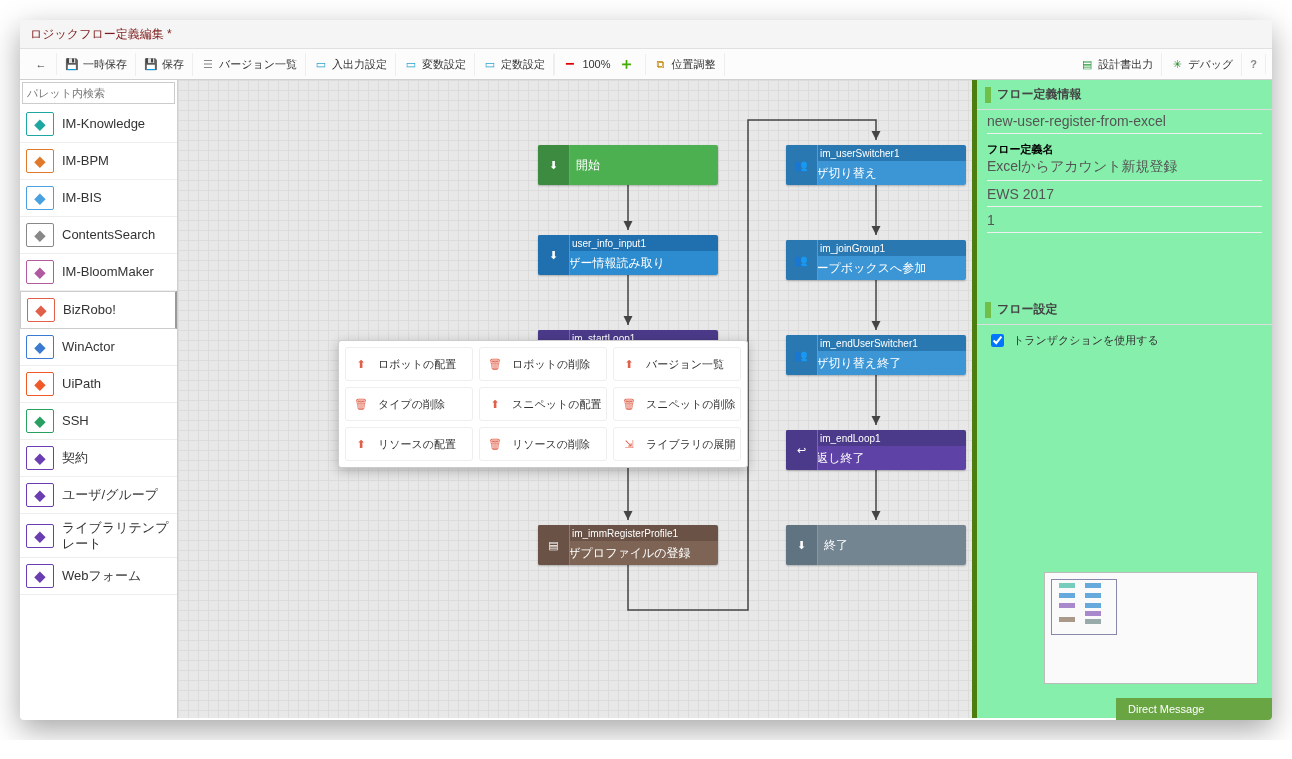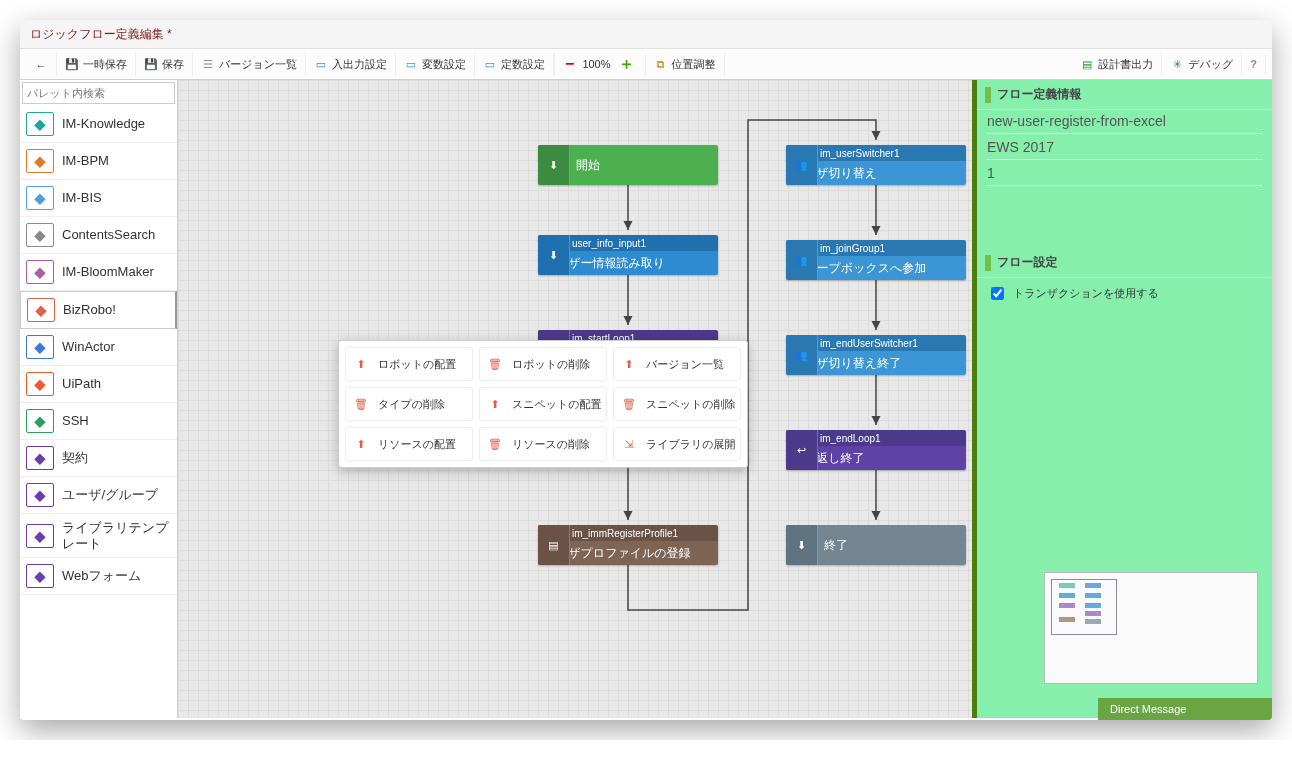--- a/index.html
+++ b/index.html
@@ -46,21 +46,21 @@
 .info-col{width:300px;border-left:5px solid #4d7c0f;display:flex;flex-direction:column;background:#86efac}
 .section-h{display:flex;align-items:center;gap:6px;font-weight:bold;font-size:12px;color:#444;padding:6px 8px;border-bottom:1px solid #ddd}
 .section-h .bar{width:6px;height:16px;background:#6fbf4a}
 .prop{padding:2px 10px}
 .prop .pl{font-weight:bold;font-size:11px;color:#000;padding-top:4px}
 .prop .pv{font-size:14px;color:#555;padding:1px 0 4px 0;border-bottom:1px solid #f0f0f0}
 .chklabel{display:flex;align-items:center;gap:6px;padding:6px 10px;font-size:11px}
 .mini-map{position:absolute;right:14px;bottom:36px;width:214px;height:112px;border:1px solid #bbb;background:#fafafa}
 .mini-map .box{position:absolute;background:#bcd}
 .mini-map .view{position:absolute;border:1px solid #88a;left:6px;top:6px;width:66px;height:56px}
-.dm-bar{position:absolute;right:0;bottom:0;height:22px;background:#6aa544;color:#fff;display:flex;align-items:center;padding:0 12px;font-size:11px;width:174px}
+.dm-bar{position:absolute;right:0;bottom:0;height:22px;background:#6aa544;color:#fff;display:flex;align-items:center;padding:0 12px;font-size:11px;width:156px}
 </style>
 </head>
 <body>
 
 <div class="shadow-wrap">
   <div class="titlebar">ロジックフロー定義編集 *</div>
 
   <div class="toolbar">
     <div class="tbtn">
         <span class="ico">←</span>
@@ -278,20 +278,24 @@
 
     <div class="info-col">
       <div class="section-h">
           <span class="bar"></span>
           <span>フロー定義情報</span>
         </div>
       <div class="prop">
           <div class="pv">new-user-register-from-excel</div>
         </div>
       <div class="prop">
+          <div class="pl">フロー定義名</div>
+          <div class="pv">Excelからアカウント新規登録</div>
+        </div>
+      <div class="prop">
           <div class="pv">EWS 2017</div>
         </div>
       <div class="prop">
           <div class="pv">1</div>
         </div>
 
       <div style="height:60px"></div>
       <div class="section-h">
           <span class="bar"></span>
           <span>フロー設定</span>

